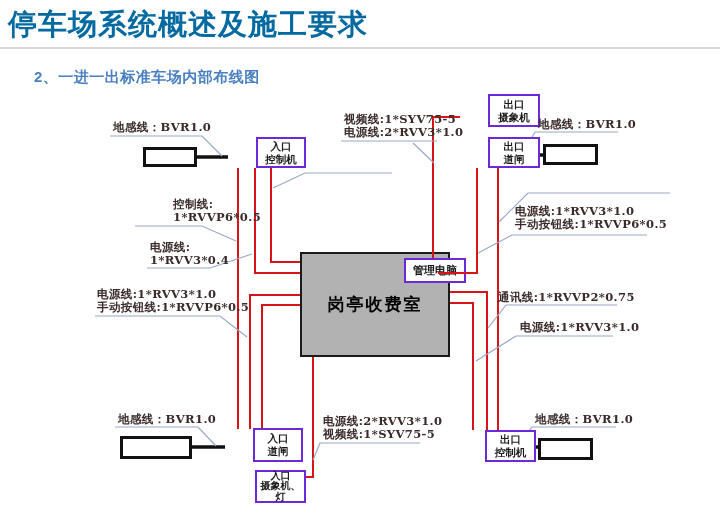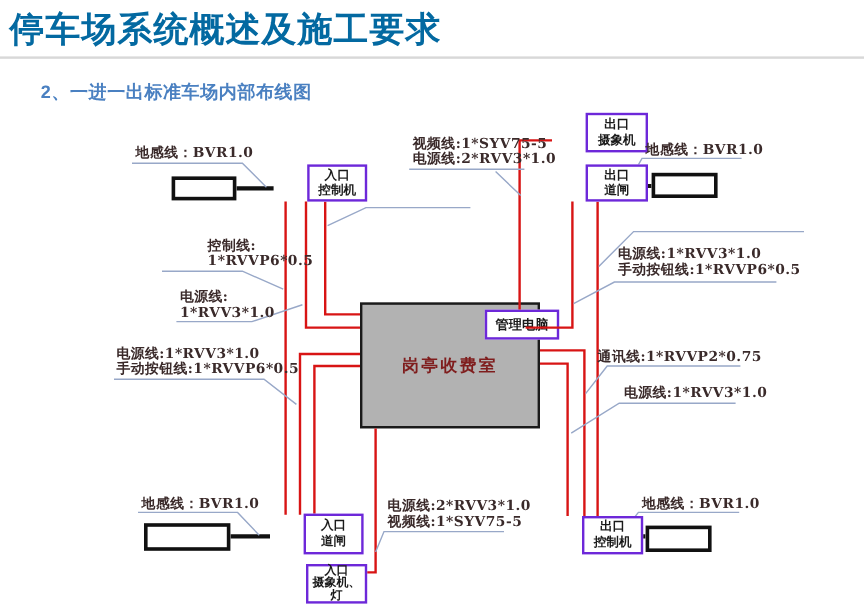--- a/index.html
+++ b/index.html
@@ -22,22 +22,22 @@
   .wires{position:absolute;left:0;top:0;z-index:3;pointer-events:none;}
   .dbox{
     position:absolute;box-sizing:border-box;border:2px solid #6d28d9;background:#ffffff;
     display:flex;align-items:center;justify-content:center;text-align:center;
     font-family:"DejaVu Serif",serif;font-weight:bold;color:#1a1a1a;
     font-size:10.5px;line-height:1.22;white-space:pre-line;z-index:4;margin-left:28px;
   }
   .booth{
     position:absolute;box-sizing:border-box;border:2px solid #1a1a1a;background:#b2b2b2;
     display:flex;align-items:center;justify-content:center;
-    font-family:Liberation Serif, serif;font-weight:bold;color:#7f1d1d;
-    font-size:14px;letter-spacing:2px;z-index:1;
+    font-family:Liberation Serif, serif;font-weight:bold;color:#000000;
+    font-size:17px;letter-spacing:2px;z-index:1;
   }
   .mgmt{z-index:2;font-size:11px;}
   .loop{
     position:absolute;box-sizing:border-box;border:3px solid #111;background:#fff;z-index:4;
   }
   .wlabel{
     position:absolute;font-family:"DejaVu Serif",serif;font-weight:bold;
     color:#3a2a2a;font-size:11.5px;line-height:13px;letter-spacing:0.4px;
     white-space:pre-line;z-index:4;
   }
@@ -114,21 +114,21 @@
     <div class="loop" style="left:143px;top:147px;width:54px;height:20px;"></div>
     <div class="loop" style="left:543px;top:144px;width:55px;height:21px;"></div>
     <div class="loop" style="left:120px;top:436px;width:72px;height:23px;"></div>
     <div class="loop" style="left:538px;top:438px;width:55px;height:22px;"></div>
 
     <div class="wlabel" style="left:113px;top:121px;">地感线：BVR1.0</div>
     <div class="wlabel" style="left:538px;top:118px;">地感线：BVR1.0</div>
     <div class="wlabel" style="left:138px;top:198px;margin-left:35px;">控制线:
 1*RVVP6*0.5</div>
     <div class="wlabel" style="left:150px;top:241px;">电源线:
-1*RVV3*1.0</div>
+1*RVV3*0.4</div>
     <div class="wlabel" style="left:97px;top:288px;">电源线:1*RVV3*1.0
 手动按钮线:1*RVVP6*0.5</div>
     <div class="wlabel" style="left:344px;top:113px;">视频线:1*SYV75-5
 电源线:2*RVV3*1.0</div>
     <div class="wlabel" style="left:515px;top:205px;">电源线:1*RVV3*1.0
 手动按钮线:1*RVVP6*0.5</div>
     <div class="wlabel" style="left:498px;top:291px;">通讯线:1*RVVP2*0.75</div>
     <div class="wlabel" style="left:520px;top:321px;">电源线:1*RVV3*1.0</div>
     <div class="wlabel" style="left:323px;top:415px;">电源线:2*RVV3*1.0
 视频线:1*SYV75-5</div>

